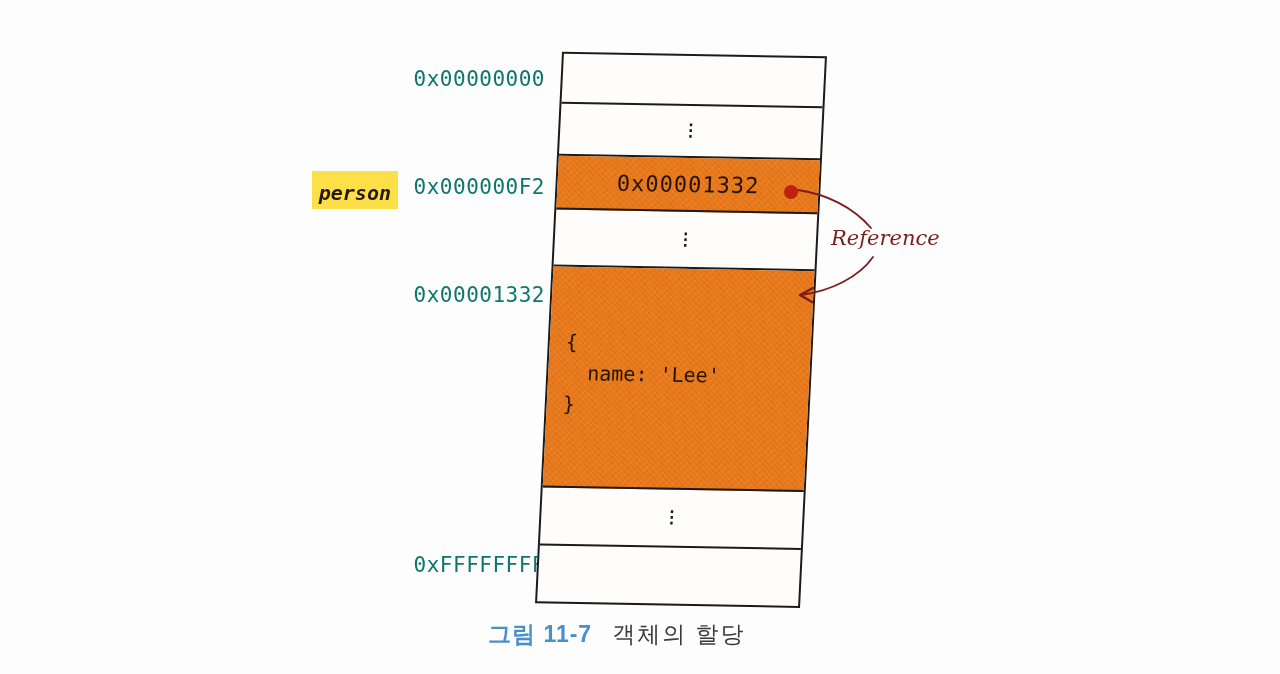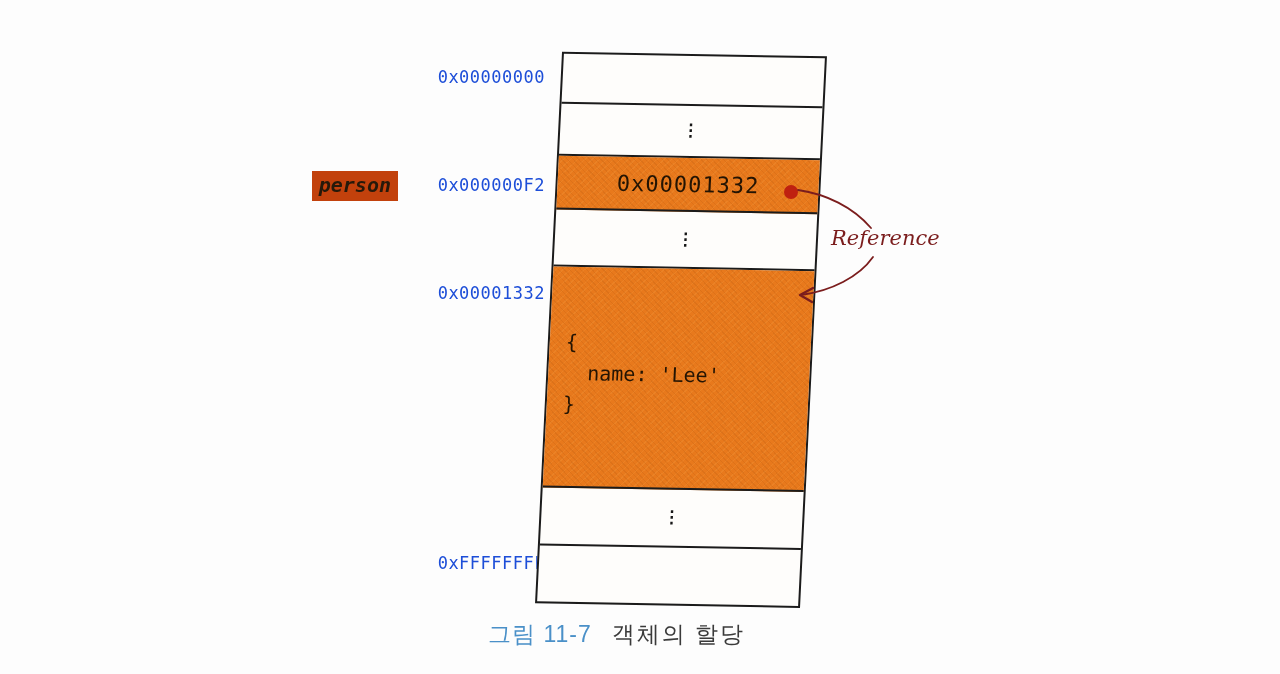--- a/index.html
+++ b/index.html
@@ -2,26 +2,26 @@
 <html><head>
 <meta charset="utf-8">
 <style>
   html,body{margin:0;padding:0;background:#ffffff;}
   .stage{
     position:relative;width:1280px;height:674px;background:#fdfdfd;
     overflow:hidden;font-family:"DejaVu Sans Mono",monospace;
   }
   
   .addr{
-    position:absolute;font-size:17px;color:#1d4ed8;letter-spacing:.5px;
+    position:absolute;font-size:21px;color:#0f766e;letter-spacing:.5px;
     white-space:nowrap;font-family:"DejaVu Sans Mono",monospace;
   }
   .person{
     position:absolute;font-size:20px;font-weight:bold;font-style:italic;
-    background:#c2410c;color:#26190a;padding:2px 7px 4px;white-space:nowrap;
+    background:#fde047;color:#26190a;padding:10px 7px 4px;white-space:nowrap;
   }
   
   .mem{
     position:absolute;left:562px;top:54px;width:265px;
     border:2px solid #1b1b1b;background:#fefdfb;box-sizing:border-box;
     transform:rotate(1deg) skewX(-1.8deg);transform-origin:50% 0;
   }
   .row{
     box-sizing:border-box;border-bottom:2px solid #1b1b1b;position:relative;
     display:flex;align-items:center;justify-content:center;
@@ -44,21 +44,21 @@
   .ref{
     position:absolute;left:831px;top:226px;font-family:"DejaVu Serif",serif;
     font-weight:normal;font-style:italic;font-size:21px;color:#7b1d1d;white-space:nowrap;
   }
   .overlay{position:absolute;left:0;top:0;pointer-events:none;}
   
   .caption{
     position:absolute;left:488px;top:619px;font-size:23px;
     font-family:"Liberation Sans",sans-serif;white-space:nowrap;
   }
-  .cap-num{color:#4a90c8;font-weight:normal;letter-spacing:1px;}
+  .cap-num{color:#4a90c8;font-weight:bold;letter-spacing:1px;}
   .cap-title{color:#3a3a3a;margin-left:20px;letter-spacing:2px;}
 </style>
 </head>
 <body>
 
 <div class="stage">
 
   <span class="addr" style="top:67px;right:735px;">0x00000000</span>
 
   <span class="person" style="top:171px;right:882px;">person</span>

